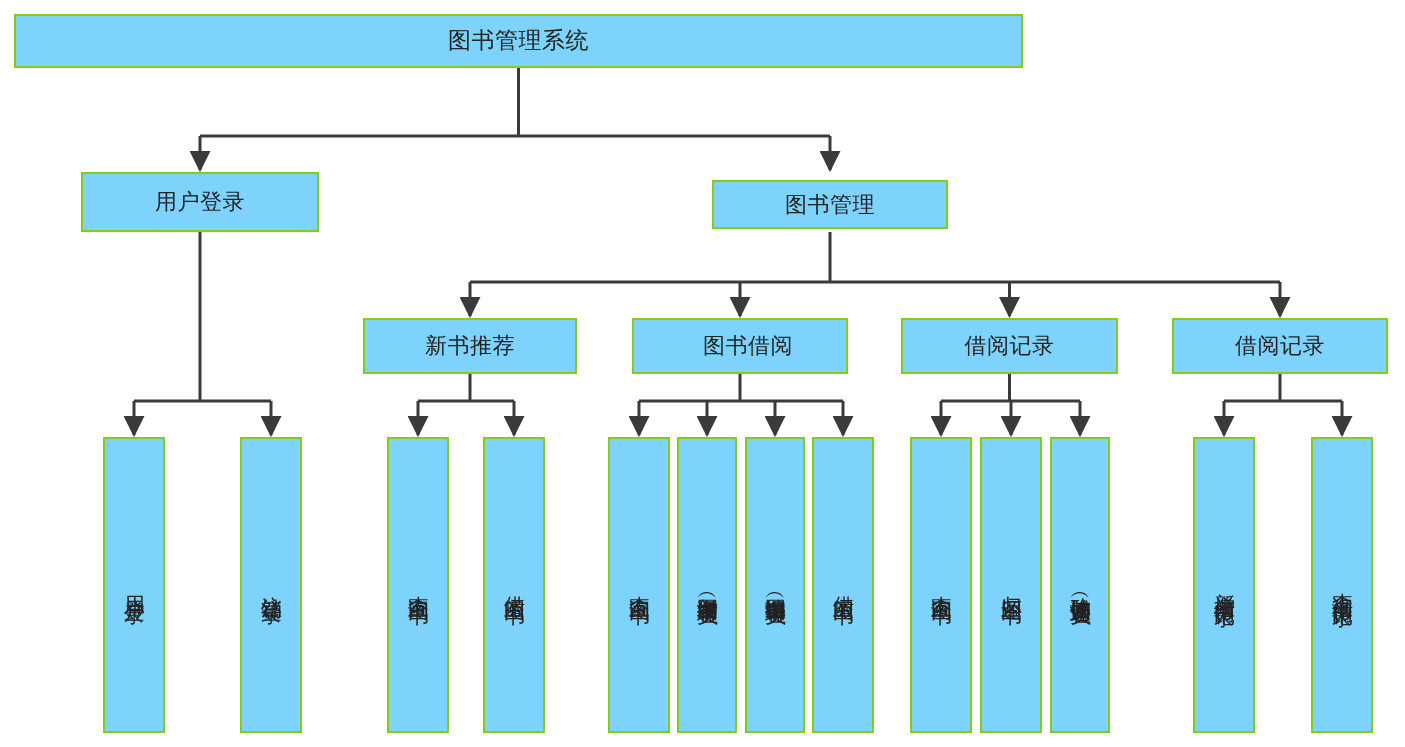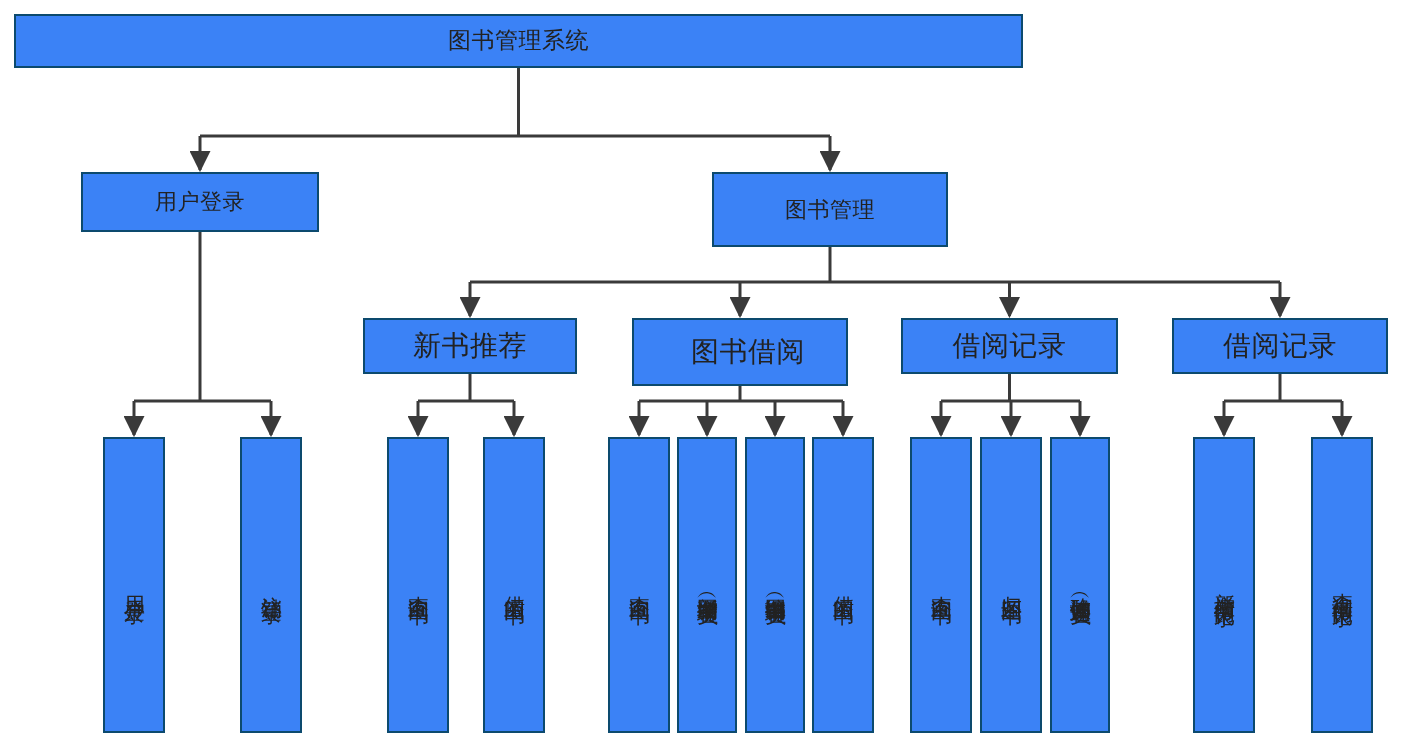--- a/index.html
+++ b/index.html
@@ -20,30 +20,30 @@
   #wires {
     position: absolute;
     left: 0;
     top: 0;
     width: 1405px;
     height: 747px;
   }
   .node {
     position: absolute;
     box-sizing: border-box;
-    background: #3b82f6;
-    border: 2px solid #0c4a6e;
+    background: #7dd3fc;
+    border: 2px solid #84cc16;
     display: flex;
     align-items: center;
     justify-content: center;
     color: #222222;
   }
   .node.root       { font-size: 23px; }
   .node.level1     { font-size: 22px; }
-  .node.level2     { font-size: 28px; }
+  .node.level2     { font-size: 22px; }
   .node.leaf       { font-size: 21px; }
   .node-label {
     line-height: 1.18;
     letter-spacing: 0.5px;
     white-space: nowrap;
   }
   .node.leaf .node-label {
     writing-mode: vertical-rl;
     text-orientation: upright;
     letter-spacing: 3px;
@@ -111,27 +111,27 @@
       </g>
   </svg>
 
   <div id="nodes">
       <div class="node root" style="left: 14px; top: 14px; width: 1009px; height: 54px;">
         <span class="node-label">图书管理系统</span>
       </div>
       <div class="node level1" style="left: 81px; top: 172px; width: 238px; height: 60px;">
         <span class="node-label">用户登录</span>
       </div>
-      <div class="node level1" style="left: 712px; top: 172px; width: 236px; height: 75px; justify-content: center;">
+      <div class="node level1" style="left: 712px; top: 180px; width: 236px; height: 49px; justify-content: center;">
         <span class="node-label">图书管理</span>
       </div>
       <div class="node level2" style="left: 363px; top: 318px; width: 214px; height: 56px;">
         <span class="node-label">新书推荐</span>
       </div>
-      <div class="node level2" style="left: 632px; top: 318px; width: 216px; height: 68px; padding-left: 16px;">
+      <div class="node level2" style="left: 632px; top: 318px; width: 216px; height: 56px; padding-left: 16px;">
         <span class="node-label">图书借阅</span>
       </div>
       <div class="node level2" style="left: 901px; top: 318px; width: 217px; height: 56px;">
         <span class="node-label">借阅记录</span>
       </div>
       <div class="node level2" style="left: 1172px; top: 318px; width: 216px; height: 56px;">
         <span class="node-label">借阅记录</span>
       </div>
       <div class="node leaf" style="left: 103px; top: 437px; width: 62px; height: 296px;">
         <span class="node-label">用户登录</span>

